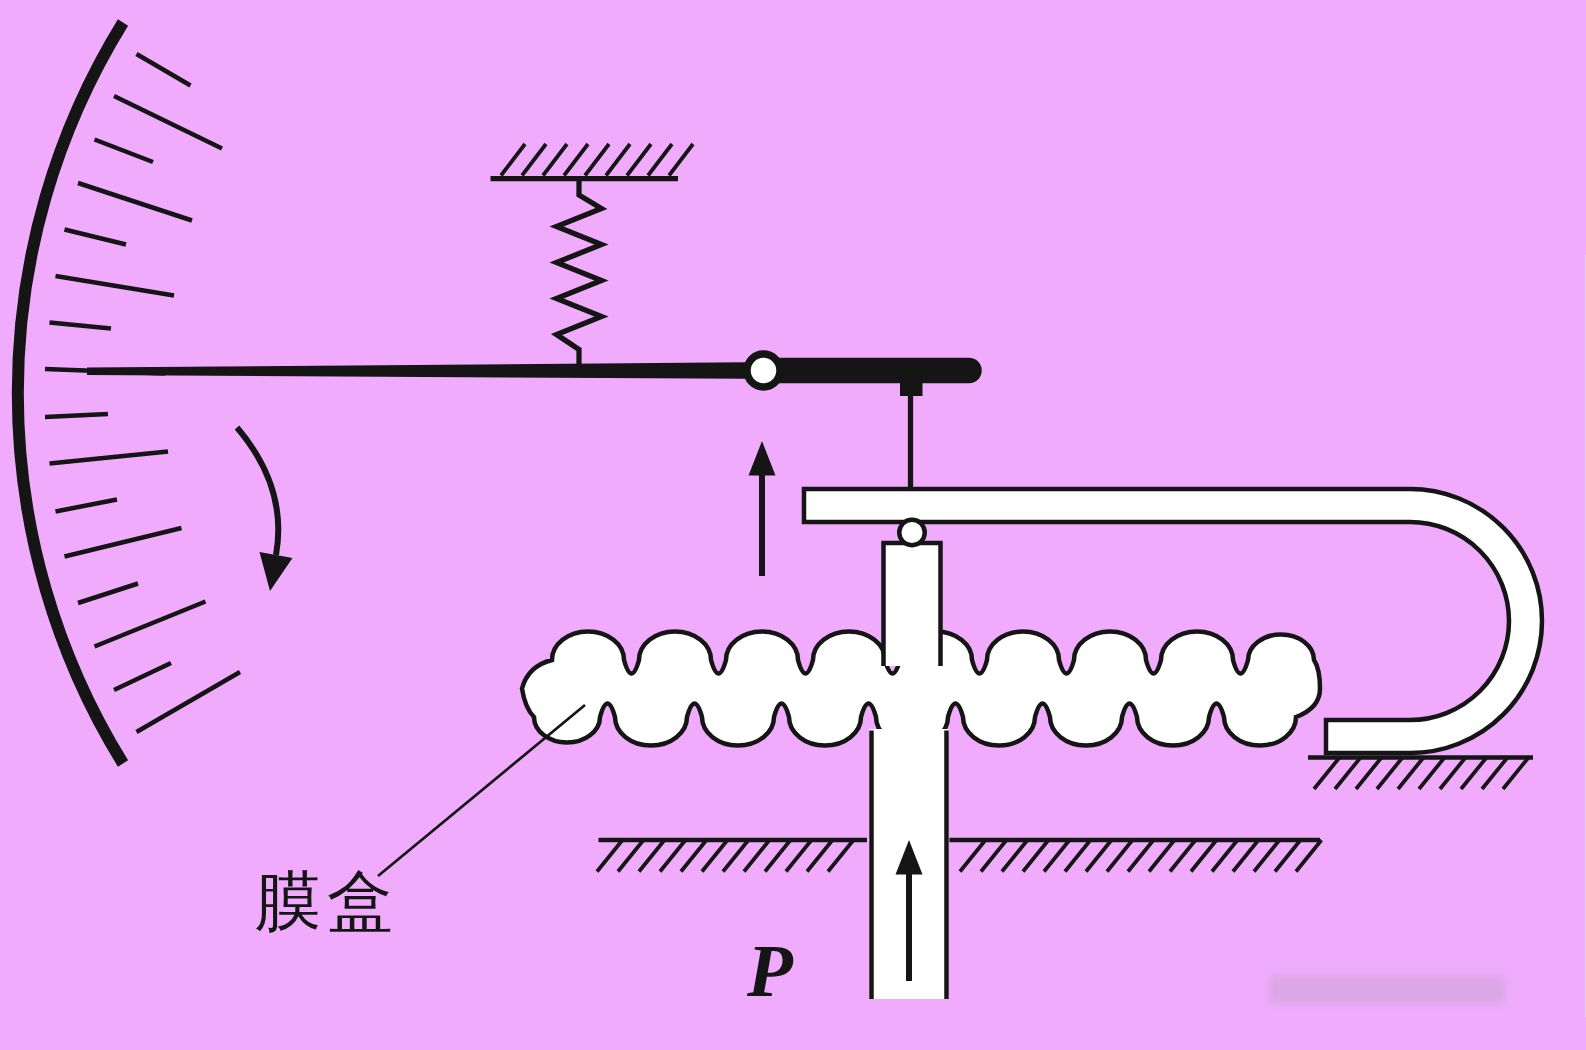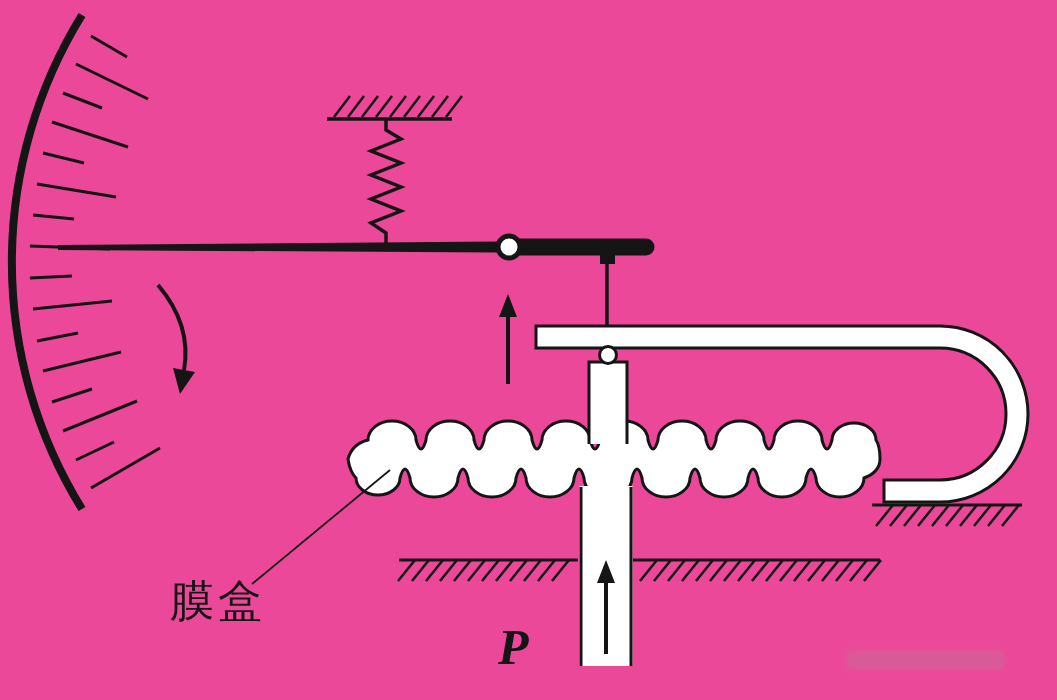--- a/index.html
+++ b/index.html
@@ -1,17 +1,17 @@
 <!DOCTYPE html>
 <html><head>
 <meta charset="utf-8">
 <style>
   html,body{margin:0;padding:0;background:#e8e8e8;}
   .stage{
-    width:1057px;height:700px;background:#ec4899;position:relative;
+    width:1057px;height:700px;background:#f0abfc;position:relative;
     overflow:hidden;margin:0 auto;
     font-family:"DejaVu Sans", sans-serif;
   }
   svg{position:absolute;left:0;top:0;}
   .ink{stroke:#151515;}
   text.capsule-label{
     font-family:"DejaVu Sans", sans-serif;
     font-size:44px;fill:#151515;letter-spacing:4px;
   }
   text.pressure-label{

